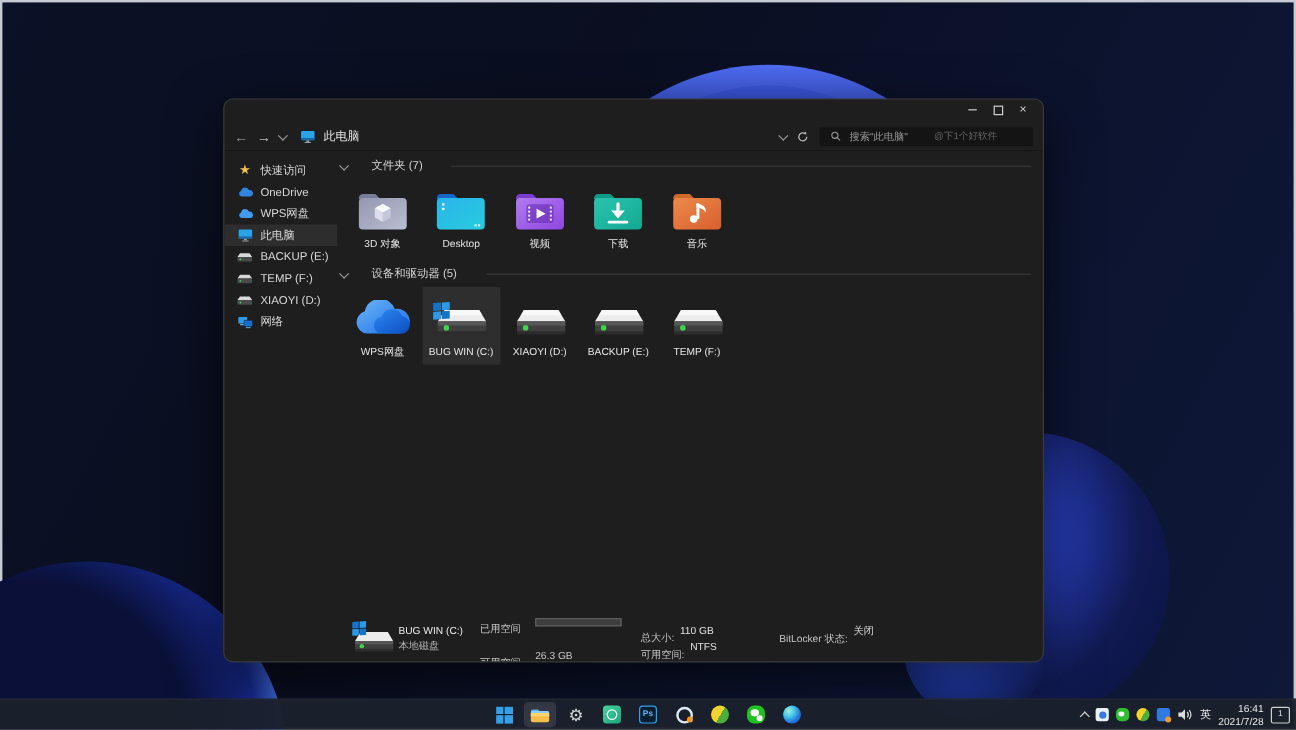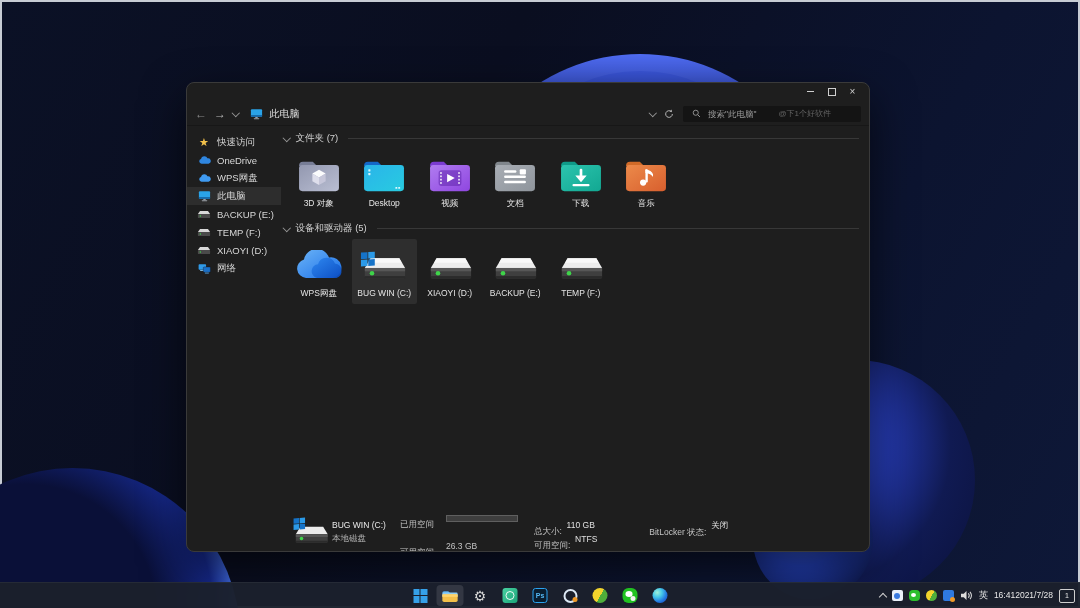--- a/index.html
+++ b/index.html
@@ -40,21 +40,21 @@
   .searchbox input{flex:1;background:transparent;border:none;outline:none;color:#bdbdbd;font-size:8.5px;
     font-family:inherit;padding:0;min-width:0;}
   .searchbox input::placeholder{color:#9a9a9a;}
   .wm{color:#636363;font-size:8px;margin-right:24px;white-space:nowrap;}
   .main{flex:1;display:flex;min-height:0;}
   .sidebar{width:94px;flex:none;padding-top:7px;display:flex;flex-direction:column;}
   .side-item{height:18px;display:flex;align-items:center;gap:6px;padding-left:10px;font-size:9.5px;color:#d8d8d8;white-space:nowrap;}
   .side-item.selected{background:#2d2d2d;}
   .sicon{width:14px;display:inline-flex;justify-content:center;align-items:center;flex:none;}
   .content{flex:1;display:flex;flex-direction:column;padding:5px 10px 0 3px;min-width:0;}
-  .group-header{display:flex;align-items:center;height:15px;gap:6px;}
+  .group-header{display:flex;align-items:center;height:15px;gap:20px;}
   .group-label{font-size:9.5px;color:#d2d2d2;white-space:nowrap;}
   .rule{flex:1;height:1px;background:#383838;margin-left:4px;}
   .tiles{display:flex;margin:3px 0 7px 2px;}
   .tile{width:65.5px;flex:none;display:flex;flex-direction:column;align-items:center;padding:5px 0 4px;border-radius:2px;}
   .tile.selected{background:#2e2e2e;}
   .tile-icon{height:40px;display:flex;align-items:flex-end;justify-content:center;position:relative;}
   .tile-label{font-size:8.5px;color:#e4e4e4;margin-top:4px;white-space:nowrap;}
   .filler{flex:1;}
   
   .details{height:38px;flex:none;display:flex;align-items:center;padding:0 8px;}
@@ -99,21 +99,21 @@
   .chev-up{width:5px;height:5px;border-left:1.2px solid #cfcfcf;border-top:1.2px solid #cfcfcf;transform:rotate(45deg);display:inline-block;margin-top:2px;}
   .tico{display:inline-flex;align-items:center;justify-content:center;}
   .t-blue{width:11px;height:11px;border-radius:2px;background:#e9f0fa;position:relative;}
   .t-blue i{position:absolute;left:2.5px;top:2.5px;width:6px;height:6px;border-radius:50%;background:#3a7ae0;}
   .t-wechat{width:11px;height:11px;border-radius:4px;background:#2dbf2d;position:relative;}
   .t-wechat i{position:absolute;left:2px;top:2.5px;width:5px;height:4px;border-radius:50%;background:#fff;}
   .t-ball{width:11px;height:11px;border-radius:50%;background:linear-gradient(120deg,#f2d42c 0 52%,#4fae3a 52%);}
   .t-transfer{width:11px;height:11px;border-radius:2px;background:#2f7ae0;position:relative;}
   .t-transfer i{position:absolute;right:-1px;bottom:-1px;width:5px;height:5px;border-radius:50%;background:#f09a28;}
   .lang{font-size:9px;color:#e8e8e8;}
-  .clock{display:flex;align-items:flex-end;font-size:8.5px;line-height:1.2;color:#e8e8e8;}
+  .clock{display:flex;flex-direction:column;align-items:flex-end;font-size:8.5px;line-height:1.2;color:#e8e8e8;}
   .notif{width:14px;height:12px;border:1px solid #cfcfcf;border-radius:2px;display:flex;align-items:center;justify-content:center;
     font-size:7px;color:#e8e8e8;}
 </style>
 </head>
 <body>
 
 <div class="screen">
   <div class="blob blob-top"></div>
   <div class="blob blob-right"></div>
   <div class="blob blob-left"></div>
@@ -321,41 +321,20 @@
                         </g>
                       </g>
                     </svg>
                   </div>
                   <div class="tile-label">视频</div>
                 </div>
                 <div class="tile">
                   <div class="tile-icon">
                     <svg width="46" height="38" viewBox="0 0 48 40">
                       <defs>
-                        <linearGradient id="g-dc" x1="0" y1="0" x2="1" y2="1">
-                          <stop offset="0" stop-color="#a8adb4"></stop>
-                          <stop offset="1" stop-color="#8f959c"></stop>
-                        </linearGradient>
-                      </defs>
-                      <path d="M3 10 q0-4 4-4 h10.5 l4.5 4.5 H3z" fill="#80868c"></path>
-                      <rect x="3" y="9.5" width="42" height="27.5" rx="3.5" fill="url(#g-dc)"></rect>
-                      <g fill="#fff">
-                        <rect x="12.5" y="15" width="13" height="2.6" rx="1.3"></rect>
-                        <rect x="29" y="14" width="6.5" height="5.5" rx="1"></rect>
-                        <rect x="12.5" y="20.5" width="23" height="2.6" rx="1.3"></rect>
-                        <rect x="12.5" y="26" width="23" height="2.6" rx="1.3"></rect>
-                      </g>
-                    </svg>
-                  </div>
-                  <div class="tile-label">文档</div>
-                </div>
-                <div class="tile">
-                  <div class="tile-icon">
-                    <svg width="46" height="38" viewBox="0 0 48 40">
-                      <defs>
                         <linearGradient id="g-dl" x1="0" y1="0" x2="1" y2="1">
                           <stop offset="0" stop-color="#2cc4ae"></stop>
                           <stop offset="1" stop-color="#12a892"></stop>
                         </linearGradient>
                       </defs>
                       <path d="M3 10 q0-4 4-4 h10.5 l4.5 4.5 H3z" fill="#0f9a88"></path>
                       <rect x="3" y="9.5" width="42" height="27.5" rx="3.5" fill="url(#g-dl)"></rect>
                       <g fill="#fff">
                         <rect x="22.6" y="13.5" width="2.8" height="8.5" rx="1.2"></rect>
                         <polygon points="18,20.5 30,20.5 24,27.5"></polygon>

